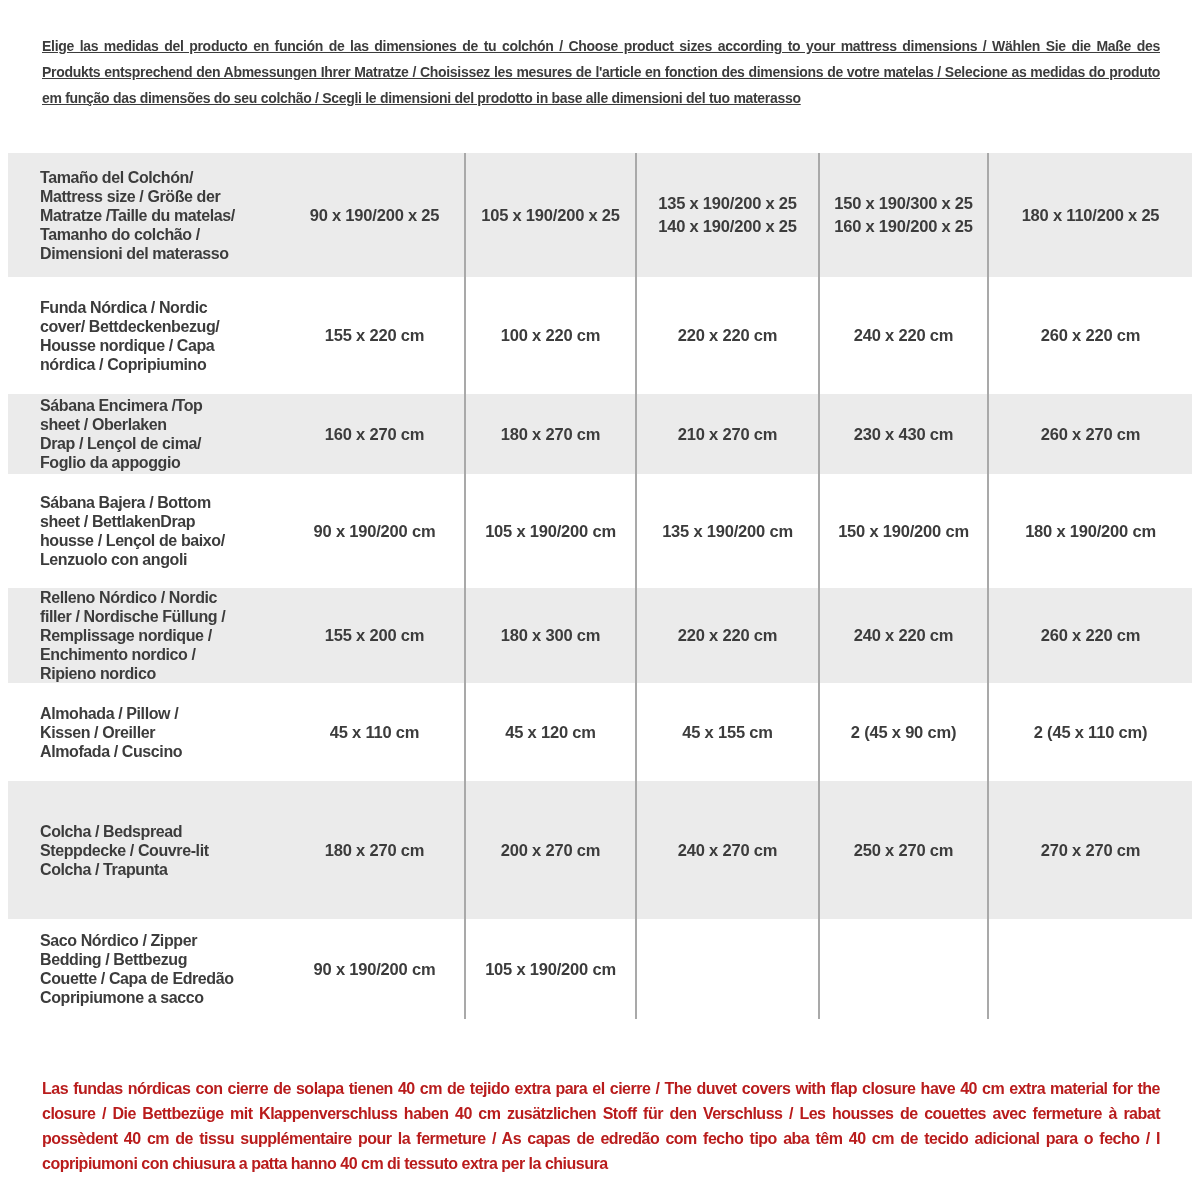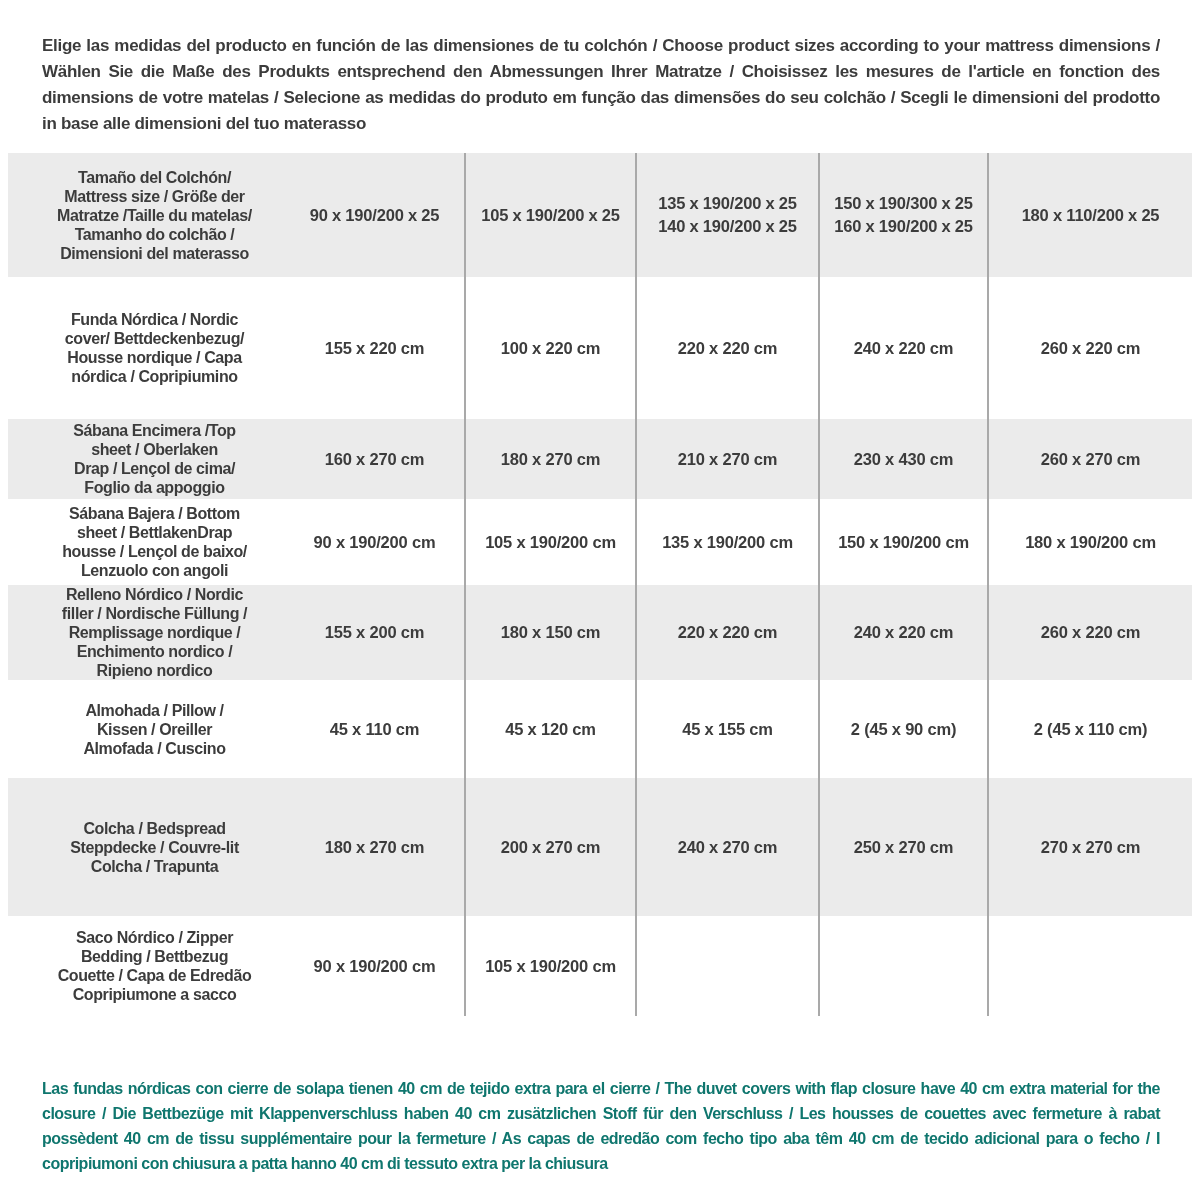--- a/index.html
+++ b/index.html
@@ -9,44 +9,45 @@
     background: #ffffff;
     font-family: "Liberation Sans", sans-serif;
     color: #3c3c3c;
     overflow: hidden;
   }
   .intro {
     position: absolute;
     top: 33px;
     left: 42px;
     width: 1118px;
-    font-size: 17px;
+    font-size: 14px;
     font-weight: bold;
     line-height: 26px;
     letter-spacing: -0.3px;
     text-align: justify;
     color: #3c3c3c;
+    text-decoration: underline;
   }
   .size-table {
     position: absolute;
     top: 153px;
     left: 8px;
     width: 1184px;
     border-collapse: collapse;
     table-layout: fixed;
   }
   .size-table td {
     vertical-align: middle;
     font-weight: bold;
     white-space: pre-line;
     color: #3c3c3c;
   }
   .size-table td.lbl {
-    text-align: center;
-    padding-left: 16px;
+    text-align: left;
+    padding-left: 32px;
     font-size: 16px;
     line-height: 19px;
     letter-spacing: -0.4px;
   }
   .size-table td.val {
     text-align: center;
     font-size: 16.5px;
     line-height: 23px;
     letter-spacing: -0.2px;
   }
@@ -55,21 +56,21 @@
   .footnote {
     position: absolute;
     top: 1076px;
     left: 42px;
     width: 1118px;
     font-size: 16px;
     font-weight: bold;
     line-height: 25px;
     letter-spacing: -0.5px;
     text-align: justify;
-    color: #0f766e;
+    color: #b91c1c;
   }
 </style>
 </head>
 <body>
 
 <div>
 
   <p class="intro">Elige las medidas del producto en función de las dimensiones de tu colchón / Choose product sizes according to your mattress dimensions / Wählen Sie die Maße des Produkts entsprechend den Abmessungen Ihrer Matratze / Choisissez les mesures de l'article en fonction des dimensions de votre matelas / Selecione as medidas do produto em função das dimensões do seu colchão / Scegli le dimensioni del prodotto in base alle dimensioni del tuo materasso</p>
 
   <table class="size-table">
@@ -89,21 +90,21 @@
 Tamanho do colchão /
 Dimensioni del materasso</td>
         <td class="val">90 x 190/200 x 25</td>
         <td class="val sep">105 x 190/200 x 25</td>
         <td class="val sep">135 x 190/200 x 25
 140 x 190/200 x 25</td>
         <td class="val sep">150 x 190/300 x 25
 160 x 190/200 x 25</td>
         <td class="val sep">180 x 110/200 x 25</td>
       </tr>
-      <tr style="height:142px">
+      <tr style="height:117px">
         <td class="lbl">Funda Nórdica /  Nordic
 cover/ Bettdeckenbezug/
 Housse nordique  / Capa
 nórdica / Copripiumino</td>
         <td class="val">155 x 220 cm</td>
         <td class="val sep">100 x 220 cm</td>
         <td class="val sep">220 x 220 cm</td>
         <td class="val sep">240 x 220 cm</td>
         <td class="val sep">260 x 220 cm</td>
       </tr>
@@ -111,39 +112,39 @@
         <td class="lbl">Sábana Encimera /Top
 sheet / Oberlaken
 Drap / Lençol de cima/
 Foglio da appoggio</td>
         <td class="val">160 x 270 cm</td>
         <td class="val sep">180 x 270 cm</td>
         <td class="val sep">210 x 270 cm</td>
         <td class="val sep">230 x 430 cm</td>
         <td class="val sep">260 x 270 cm</td>
       </tr>
-      <tr style="height:86px">
+      <tr style="height:114px">
         <td class="lbl">Sábana Bajera / Bottom
 sheet / BettlakenDrap
 housse / Lençol de baixo/
 Lenzuolo con angoli</td>
         <td class="val">90 x 190/200 cm</td>
         <td class="val sep">105 x 190/200 cm</td>
         <td class="val sep">135 x 190/200 cm</td>
         <td class="val sep">150 x 190/200 cm</td>
         <td class="val sep">180 x 190/200 cm</td>
       </tr>
       <tr class="shade" style="height:94px">
         <td class="lbl">Relleno Nórdico / Nordic
 filler / Nordische Füllung /
 Remplissage nordique /
 Enchimento nordico /
 Ripieno nordico</td>
         <td class="val">155 x 200 cm</td>
-        <td class="val sep">180 x 150 cm</td>
+        <td class="val sep">180 x 300 cm</td>
         <td class="val sep">220 x 220 cm</td>
         <td class="val sep">240 x 220 cm</td>
         <td class="val sep">260 x 220 cm</td>
       </tr>
       <tr style="height:98px">
         <td class="lbl">Almohada  / Pillow /
 Kissen / Oreiller
 Almofada / Cuscino</td>
         <td class="val">45 x 110 cm</td>
         <td class="val sep">45 x 120 cm</td>

